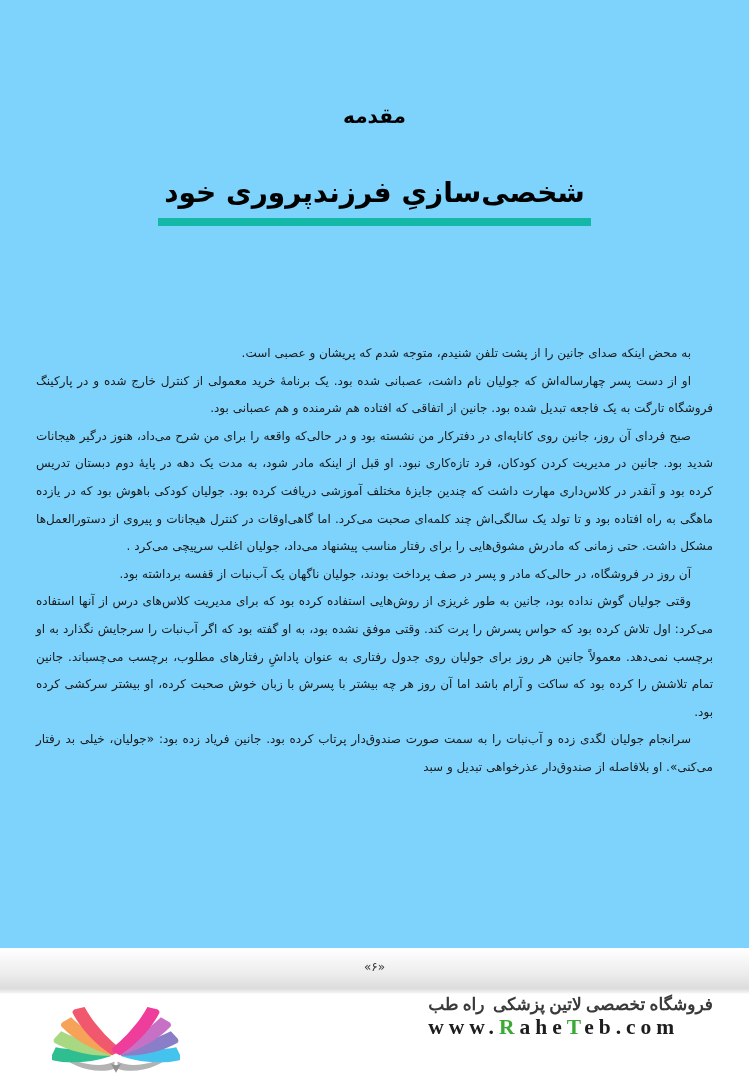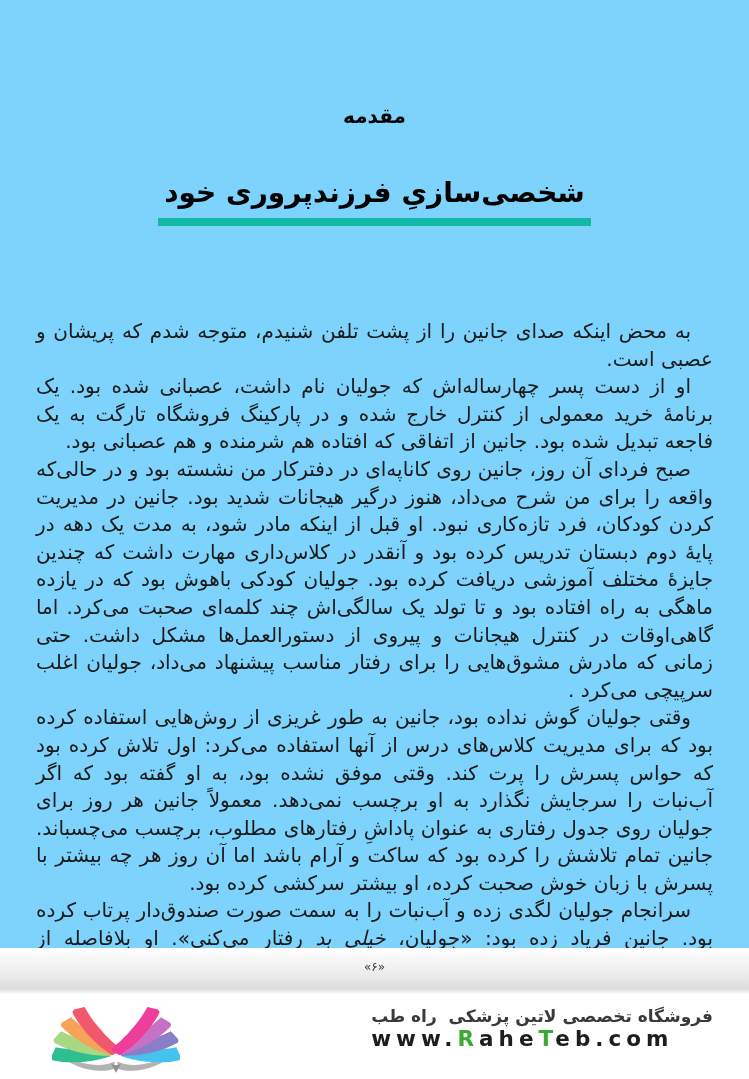--- a/index.html
+++ b/index.html
@@ -21,46 +21,46 @@
     position:absolute;top:176px;left:0;right:0;
     text-align:center;
   }
   .main-title{
     display:inline-block;
     font-size:28px;font-weight:700;color:#000;
     padding:0 6px 9px 6px;
     border-bottom:8px solid #14b8a6;
   }
   .body-text{
-    position:absolute;top:318px;right:36px;left:36px;
-    font-size:20px;line-height:27.6px;color:#1a1a1a;
+    position:absolute;top:340px;right:36px;left:36px;
+    font-size:12px;line-height:27.6px;color:#1a1a1a;
     text-align:justify;text-align-last:right;
   }
   .body-text p{margin:0;text-indent:22px;}
-  .italic{font-style:italic;}
+  .italic{}
   .page-number{
     position:absolute;top:960px;left:0;right:0;
     text-align:center;
     font-size:12px;color:#3c3c3c;
   }
   .footer-gradient{
     position:absolute;left:0;right:0;top:948px;height:46px;
     background:linear-gradient(to bottom,#ffffff 0%,#ededed 55%,#dcdcdc 88%,#f2f2f2 97%,#ffffff 100%);
     z-index:0;
   }
   .page-number{z-index:1;}
   .footer{
     position:absolute;left:0;right:0;top:994px;height:85px;
     background:#ffffff;z-index:1;
   }
   .footer-logo{
     position:absolute;left:52px;top:10px;width:128px;height:72px;
   }
   .footer-text{
-    position:absolute;right:36px;top:12px;text-align:left;
+    position:absolute;right:36px;top:0;text-align:left;font-family:Liberation Serif, serif;
   }
   .store-name{
     font-size:17px;font-weight:700;color:#3a3a3a;
     direction:rtl;white-space:pre;
   }
   .website{
     direction:ltr;
     font-size:21.5px;font-weight:700;color:#1d1d1d;
     letter-spacing:5px;white-space:nowrap;
   }
@@ -74,20 +74,21 @@
   <div class="kicker">مقدمه</div>
 
   <div class="main-title-wrap">
     <span class="main-title">شخصی‌سازیِ فرزندپروری خود</span>
   </div>
 
   <div class="body-text">
     <p>به محض اینکه صدای جانین را از پشت تلفن شنیدم، متوجه شدم که پریشان و عصبی است.</p>
     <p>او از دست پسر چهارساله‌اش که جولیان نام داشت، عصبانی شده بود. یک برنامهٔ خرید معمولی از کنترل خارج شده و در پارکینگ فروشگاه تارگت به یک فاجعه تبدیل شده بود. جانین از اتفاقی که افتاده هم شرمنده و هم عصبانی بود.</p>
     <p>صبح فردای آن روز، جانین روی کاناپه‌ای در دفترکار من نشسته بود و در حالی‌که واقعه را برای من شرح می‌داد، هنوز درگیر هیجانات شدید بود. جانین در مدیریت کردن کودکان، فرد تازه‌کاری نبود. او قبل از اینکه مادر شود، به مدت یک دهه در پایهٔ دوم دبستان تدریس کرده بود و آنقدر در کلاس‌داری مهارت داشت که چندین جایزهٔ مختلف آموزشی دریافت کرده بود. جولیان کودکی باهوش بود که در یازده ماهگی به راه افتاده بود و تا تولد یک سالگی‌اش چند کلمه‌ای صحبت می‌کرد. اما گاهی‌اوقات در کنترل هیجانات و پیروی از دستورالعمل‌ها مشکل داشت. حتی زمانی که مادرش مشوق‌هایی را برای رفتار مناسب پیشنهاد می‌داد، جولیان اغلب سرپیچی می‌کرد .</p>
+    <p>آن روز در فروشگاه، در حالی‌که مادر و پسر در صف پرداخت بودند، جولیان ناگهان یک آب‌نبات از قفسه برداشته بود.</p>
     <p>وقتی جولیان گوش نداده بود، جانین به طور غریزی از روش‌هایی استفاده کرده بود که برای مدیریت کلاس‌های درس از آنها استفاده می‌کرد: اول تلاش کرده بود که حواس پسرش را پرت کند. وقتی موفق نشده بود، به او گفته بود که اگر آب‌نبات را سرجایش نگذارد به او برچسب نمی‌دهد. معمولاً جانین هر روز برای جولیان روی جدول رفتاری به عنوان پاداشِ رفتارهای مطلوب، برچسب می‌چسباند. جانین تمام تلاشش را کرده بود که ساکت و آرام باشد اما آن روز هر چه بیشتر با پسرش با زبان خوش صحبت کرده، او بیشتر سرکشی کرده بود.</p>
     <p><span>سرانجام جولیان لگدی زده و آب‌نبات را به سمت صورت صندوق‌دار پرتاب کرده بود. جانین فریاد زده بود: «جولیان، </span><span class="italic">خیلی بد</span><span> رفتار می‌کنی». او بلافاصله از صندوق‌دار عذرخواهی تبدیل و سبد</span></p>
   </div>
 
   <div class="footer-gradient"></div>
 
   <div class="page-number">«۶»</div>
 
   <div class="footer">
 

